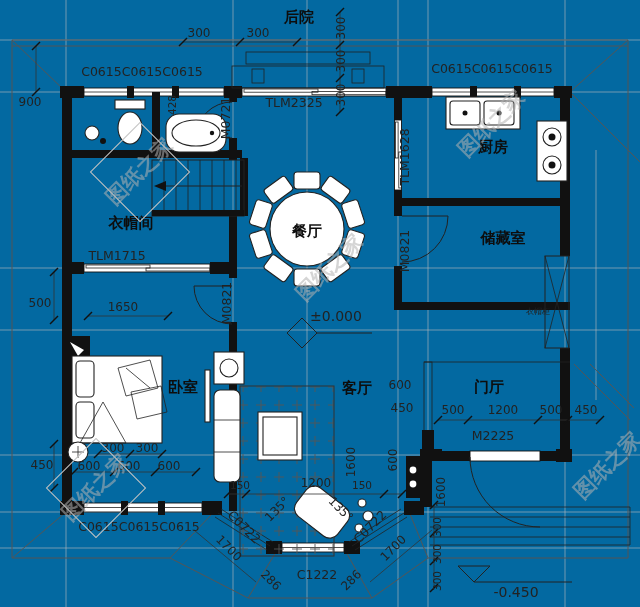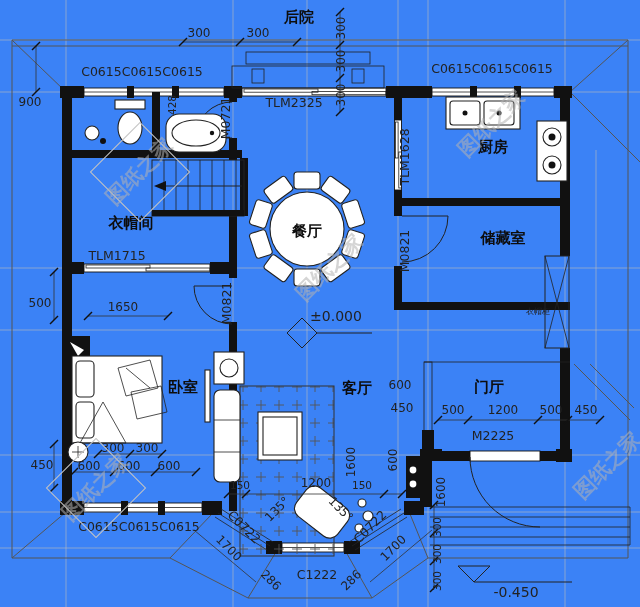--- a/index.html
+++ b/index.html
@@ -1,16 +1,16 @@
 <!DOCTYPE html>
 <html><head>
 <meta charset="utf-8">
 <style>
   html,body{margin:0;padding:0;background:#fff;}
-  .stage{width:640px;height:607px;position:relative;background:#3b82f6;overflow:hidden;}
+  .stage{width:640px;height:607px;position:relative;background:#0369a1;overflow:hidden;}
   svg text{font-family:"DejaVu Sans",sans-serif;fill:#222;text-anchor:middle;}
   svg .room{font-size:15px;font-weight:bold;fill:#0d0d0d;}
   svg .code{font-size:12.5px;}
   svg .dim{font-size:12px;}
   svg .sm{font-size:10.5px;}
   svg .tiny{font-size:8px;}
   svg .lvl{font-size:14px;}
   svg .wm{font-size:21px;font-weight:bold;fill:#b3b3b3;opacity:.55;}
   .grid{stroke:#bdbdbd;stroke-width:.6;}
   .eave{stroke:#555;stroke-width:1;fill:none;}

